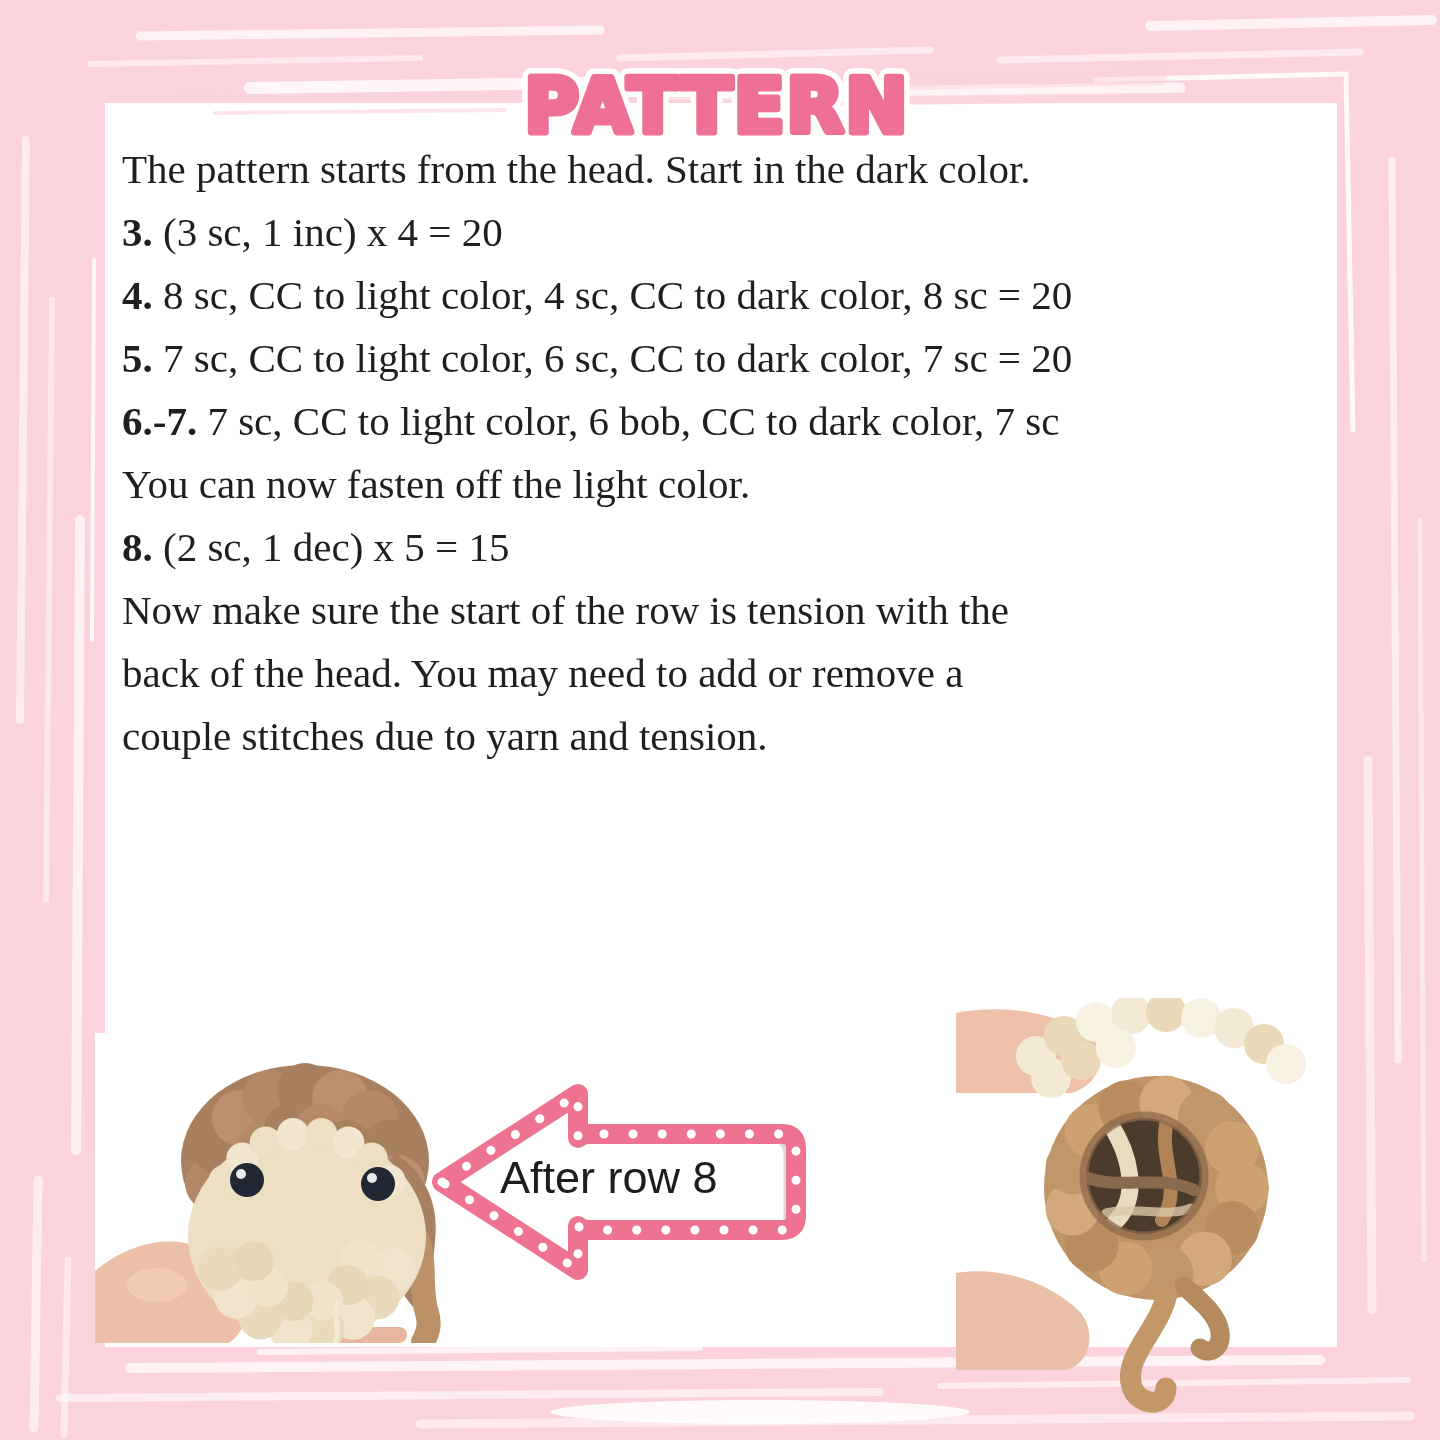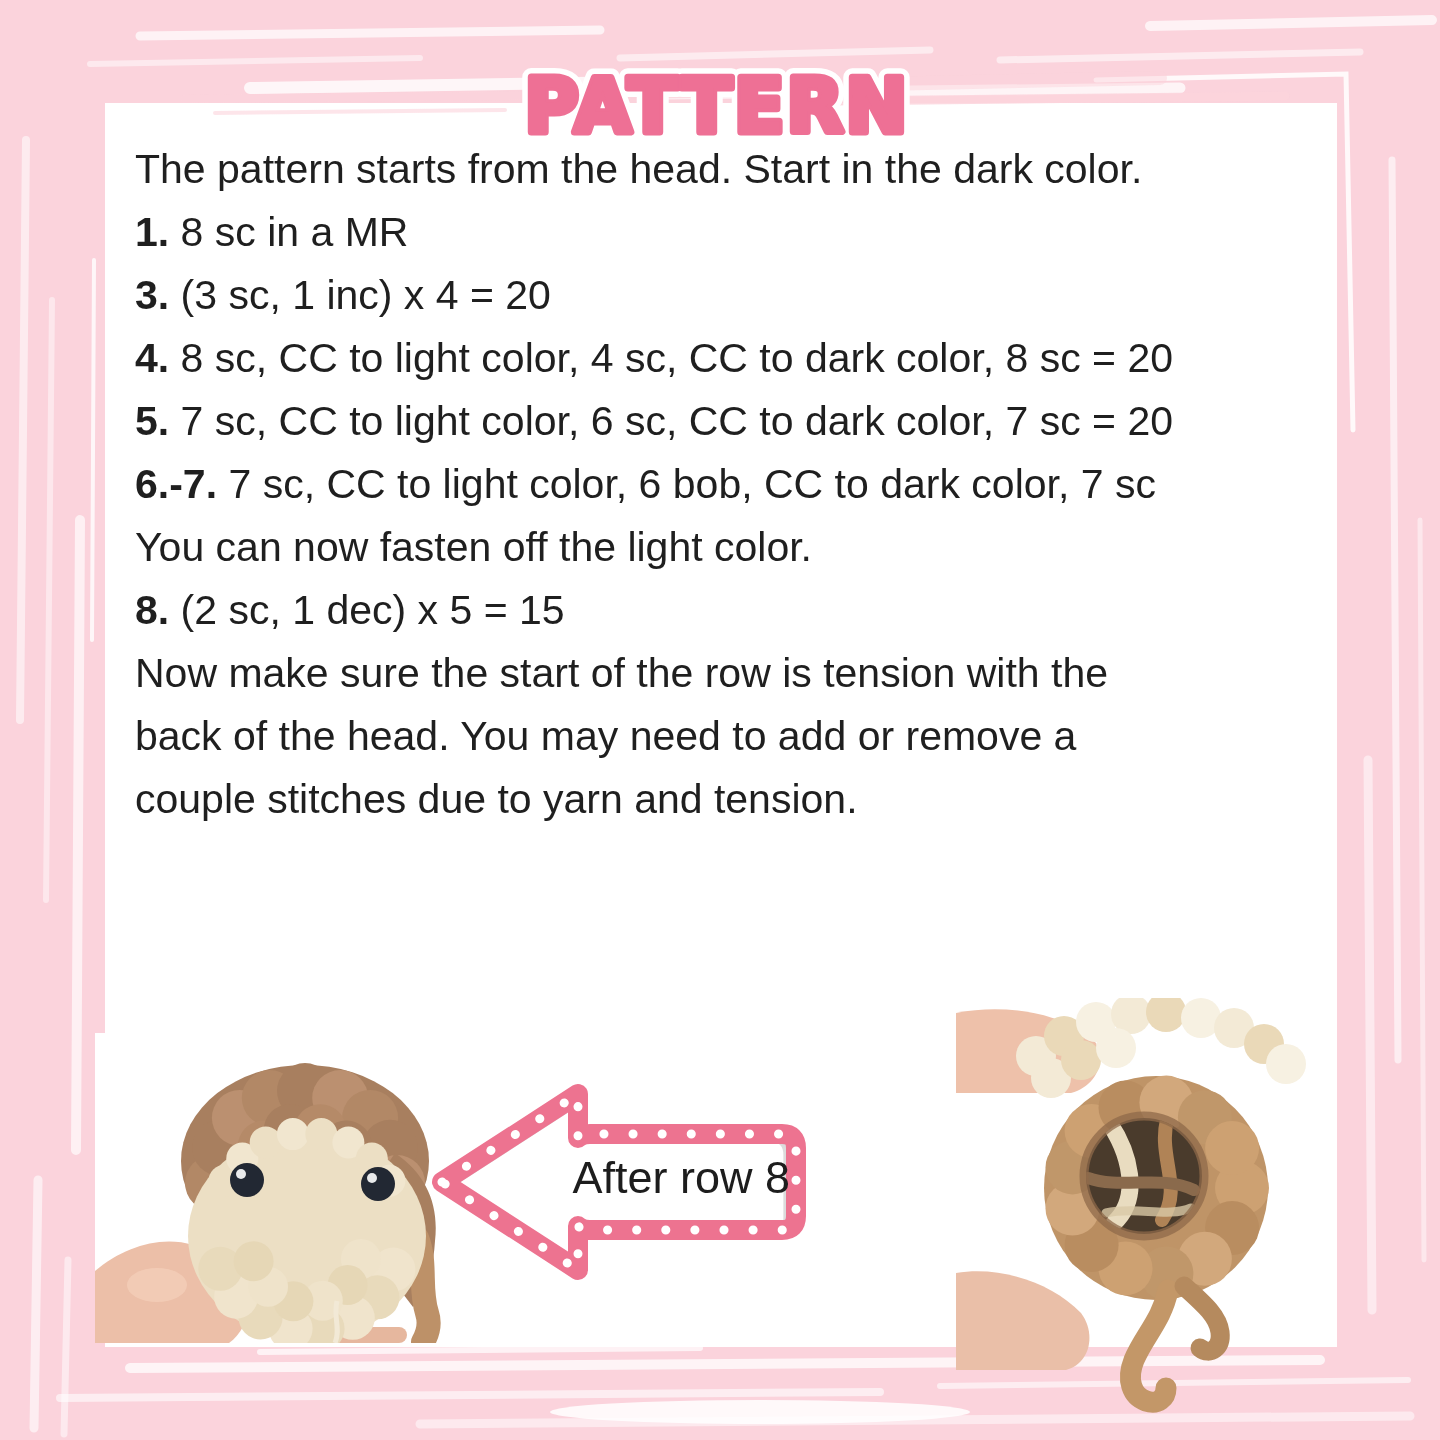--- a/index.html
+++ b/index.html
@@ -15,35 +15,35 @@
   #streaks{position:absolute;left:0;top:0;width:1440px;height:1440px;z-index:2;pointer-events:none;}
 
   
   #title-wrap{position:absolute;left:437px;top:38px;width:560px;height:132px;z-index:4;}
   .title-text{font-family:"DejaVu Sans",sans-serif;font-weight:800;font-size:74px;letter-spacing:2px;
     paint-order:stroke;stroke-linejoin:round;text-anchor:middle;}
   .title-outline{stroke:#ffffff;stroke-width:18px;fill:#ffffff;}
   .title-fill{stroke:var(--title-pink,#ee7095);stroke-width:7px;fill:var(--title-pink,#ee7095);}
 
   
-  #instructions{position:absolute;left:135px;top:138px;width:1190px;z-index:3;
-    font-size:41px;line-height:63px;color:var(--text-color,#1f1f1f);}
+  #instructions{position:absolute;left:122px;top:138px;width:1190px;z-index:3;
+    font-size:41px;line-height:63px;color:var(--text-color,#1f1f1f);font-family:Liberation Serif, serif;}
   .pline{white-space:nowrap;height:63px;}
   .pline b{font-weight:700;}
 
   
   #photo-left{position:absolute;left:95px;top:1033px;width:380px;height:310px;z-index:3;}
   #photo-right{position:absolute;left:956px;top:998px;width:380px;height:442px;z-index:3;}
 
   
   #arrow-wrap{position:absolute;left:430px;top:1072px;width:390px;height:220px;z-index:5;}
   .arrow-stroke{fill:none;stroke:var(--arrow-pink,#ed7390);stroke-width:20px;stroke-linejoin:round;}
   .arrow-dots{fill:none;stroke:#ffffff;stroke-width:9px;stroke-dasharray:0.1 29;stroke-linecap:round;stroke-linejoin:round;}
   #arrow-label{position:absolute;left:500px;top:1152px;width:290px;z-index:6;
-    font-size:45px;color:#1d1d1d;text-align:right;}
+    font-size:45px;color:#1d1d1d;text-align:left;}
 </style>
 </head>
 <body>
 
 <div id="page">
 
   <div id="panel"></div>
 
   <svg id="streaks" viewBox="0 0 1440 1440">
     <g stroke="#ffffff" stroke-linecap="round" fill="none">
@@ -81,21 +81,20 @@
 
   <div id="title-wrap">
     <svg width="560" height="132" viewBox="0 0 560 132">
       <text class="title-text title-outline" x="280" y="94">PATTERN</text>
       <text class="title-text title-fill" x="280" y="94">PATTERN</text>
     </svg>
   </div>
 
   <div id="instructions">
       <div class="pline"><span>The pattern starts from the head. Start in the dark color.</span></div>
-      <div class="pline"><b>1.</b><span> 8 sc in a MR</span></div>
       <div class="pline"><b>3.</b><span> (3 sc, 1 inc) x 4 = 20</span></div>
       <div class="pline"><b>4.</b><span> 8 sc, CC to light color, 4 sc, CC to dark color, 8 sc = 20</span></div>
       <div class="pline"><b>5.</b><span> 7 sc, CC to light color, 6 sc, CC to dark color, 7 sc = 20</span></div>
       <div class="pline"><b>6.-7.</b><span> 7 sc, CC to light color, 6 bob, CC to dark color, 7 sc</span></div>
       <div class="pline"><span>You can now fasten off the light color.</span></div>
       <div class="pline"><b>8.</b><span> (2 sc, 1 dec) x 5 = 15</span></div>
       <div class="pline"><span>Now make sure the start of the row is tension with the</span></div>
       <div class="pline"><span>back of the head. You may need to add or remove a</span></div>
       <div class="pline"><span>couple stitches due to yarn and tension.</span></div>
     </div>

